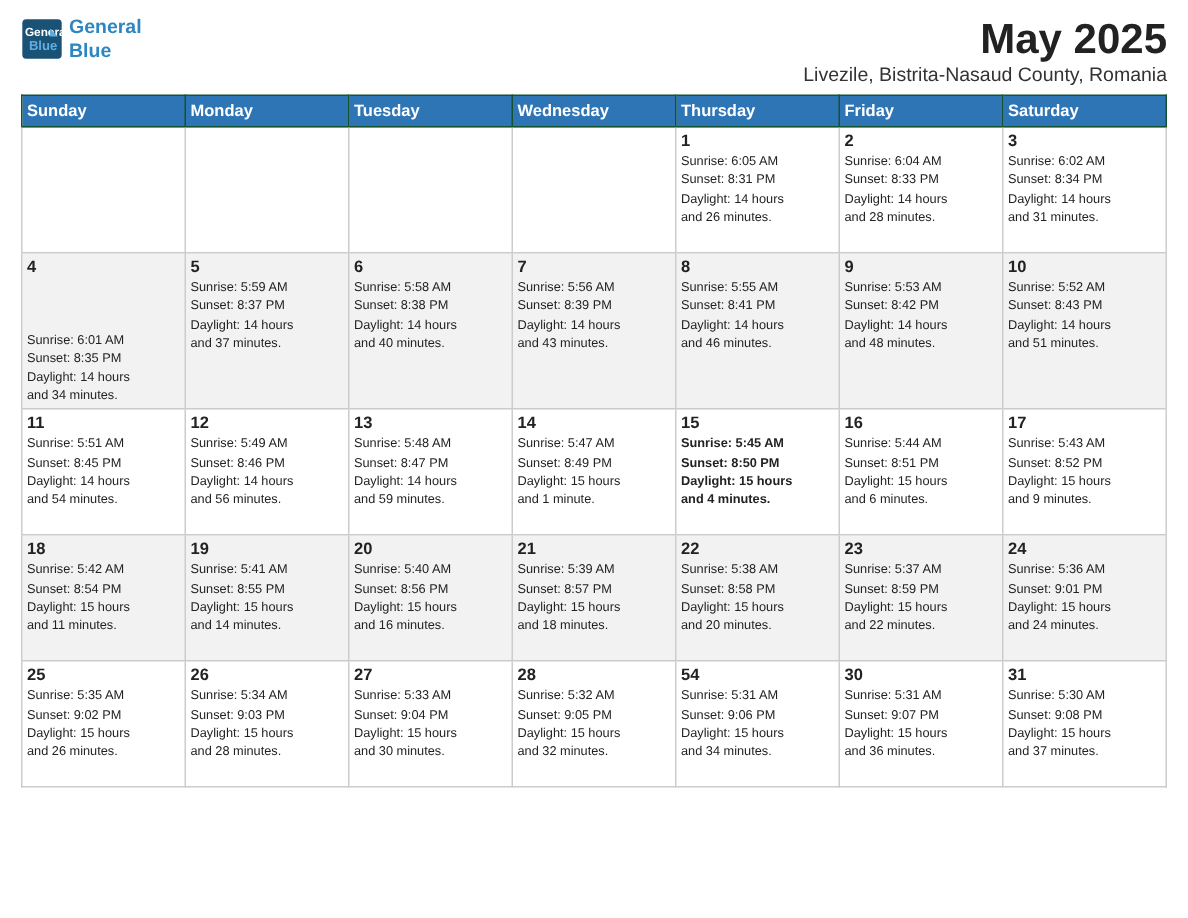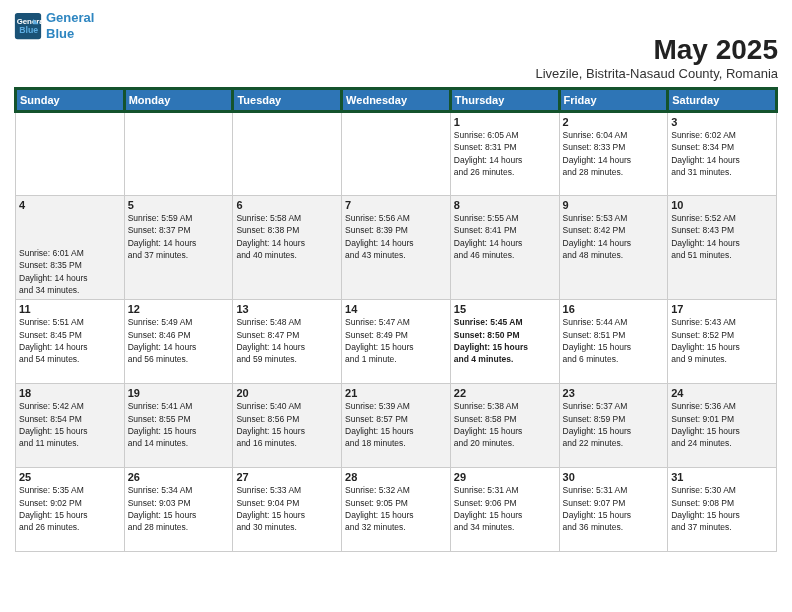--- a/index.html
+++ b/index.html
@@ -35,21 +35,20 @@
     }
     .logo-text span {
       color: #2e86c1;
     }
     .logo-icon {
       width: 28px;
       height: 28px;
     }
     .title-block {
       text-align: right;
-      margin-top: 24px;
     }
     .month-title {
       font-size: 28px;
       font-weight: bold;
       color: #222;
     }
     .subtitle {
       font-size: 13px;
       color: #333;
       padding-left: 13px;
@@ -59,21 +58,21 @@
       border-collapse: collapse;
       table-layout: fixed;
     }
     thead tr th {
       background: #2e75b6;
       color: #fff;
       font-size: 11px;
       font-weight: bold;
       padding: 4px 3px;
       text-align: left;
-      border: 3px solid #14532d;
+      border: 1px solid #14532d;
     }
     tbody tr td {
       border: 1px solid #ccc;
       vertical-align: top;
       padding: 3px 3px;
       font-size: 9px;
       color: #222;
       background: #fff;
       height: 84px;
     }
@@ -334,21 +333,21 @@
 and 30 minutes.</div>
           </td>
           <td>
             <span class="day-num">28</span>
             <div class="day-info" style="white-space: pre-line;">Sunrise: 5:32 AM
 Sunset: 9:05 PM
 Daylight: 15 hours
 and 32 minutes.</div>
           </td>
           <td>
-            <span class="day-num">29</span>
+            <span class="day-num">54</span>
             <div class="day-info" style="white-space: pre-line;">Sunrise: 5:31 AM
 Sunset: 9:06 PM
 Daylight: 15 hours
 and 34 minutes.</div>
           </td>
           <td>
             <span class="day-num">30</span>
             <div class="day-info" style="white-space: pre-line;">Sunrise: 5:31 AM
 Sunset: 9:07 PM
 Daylight: 15 hours

